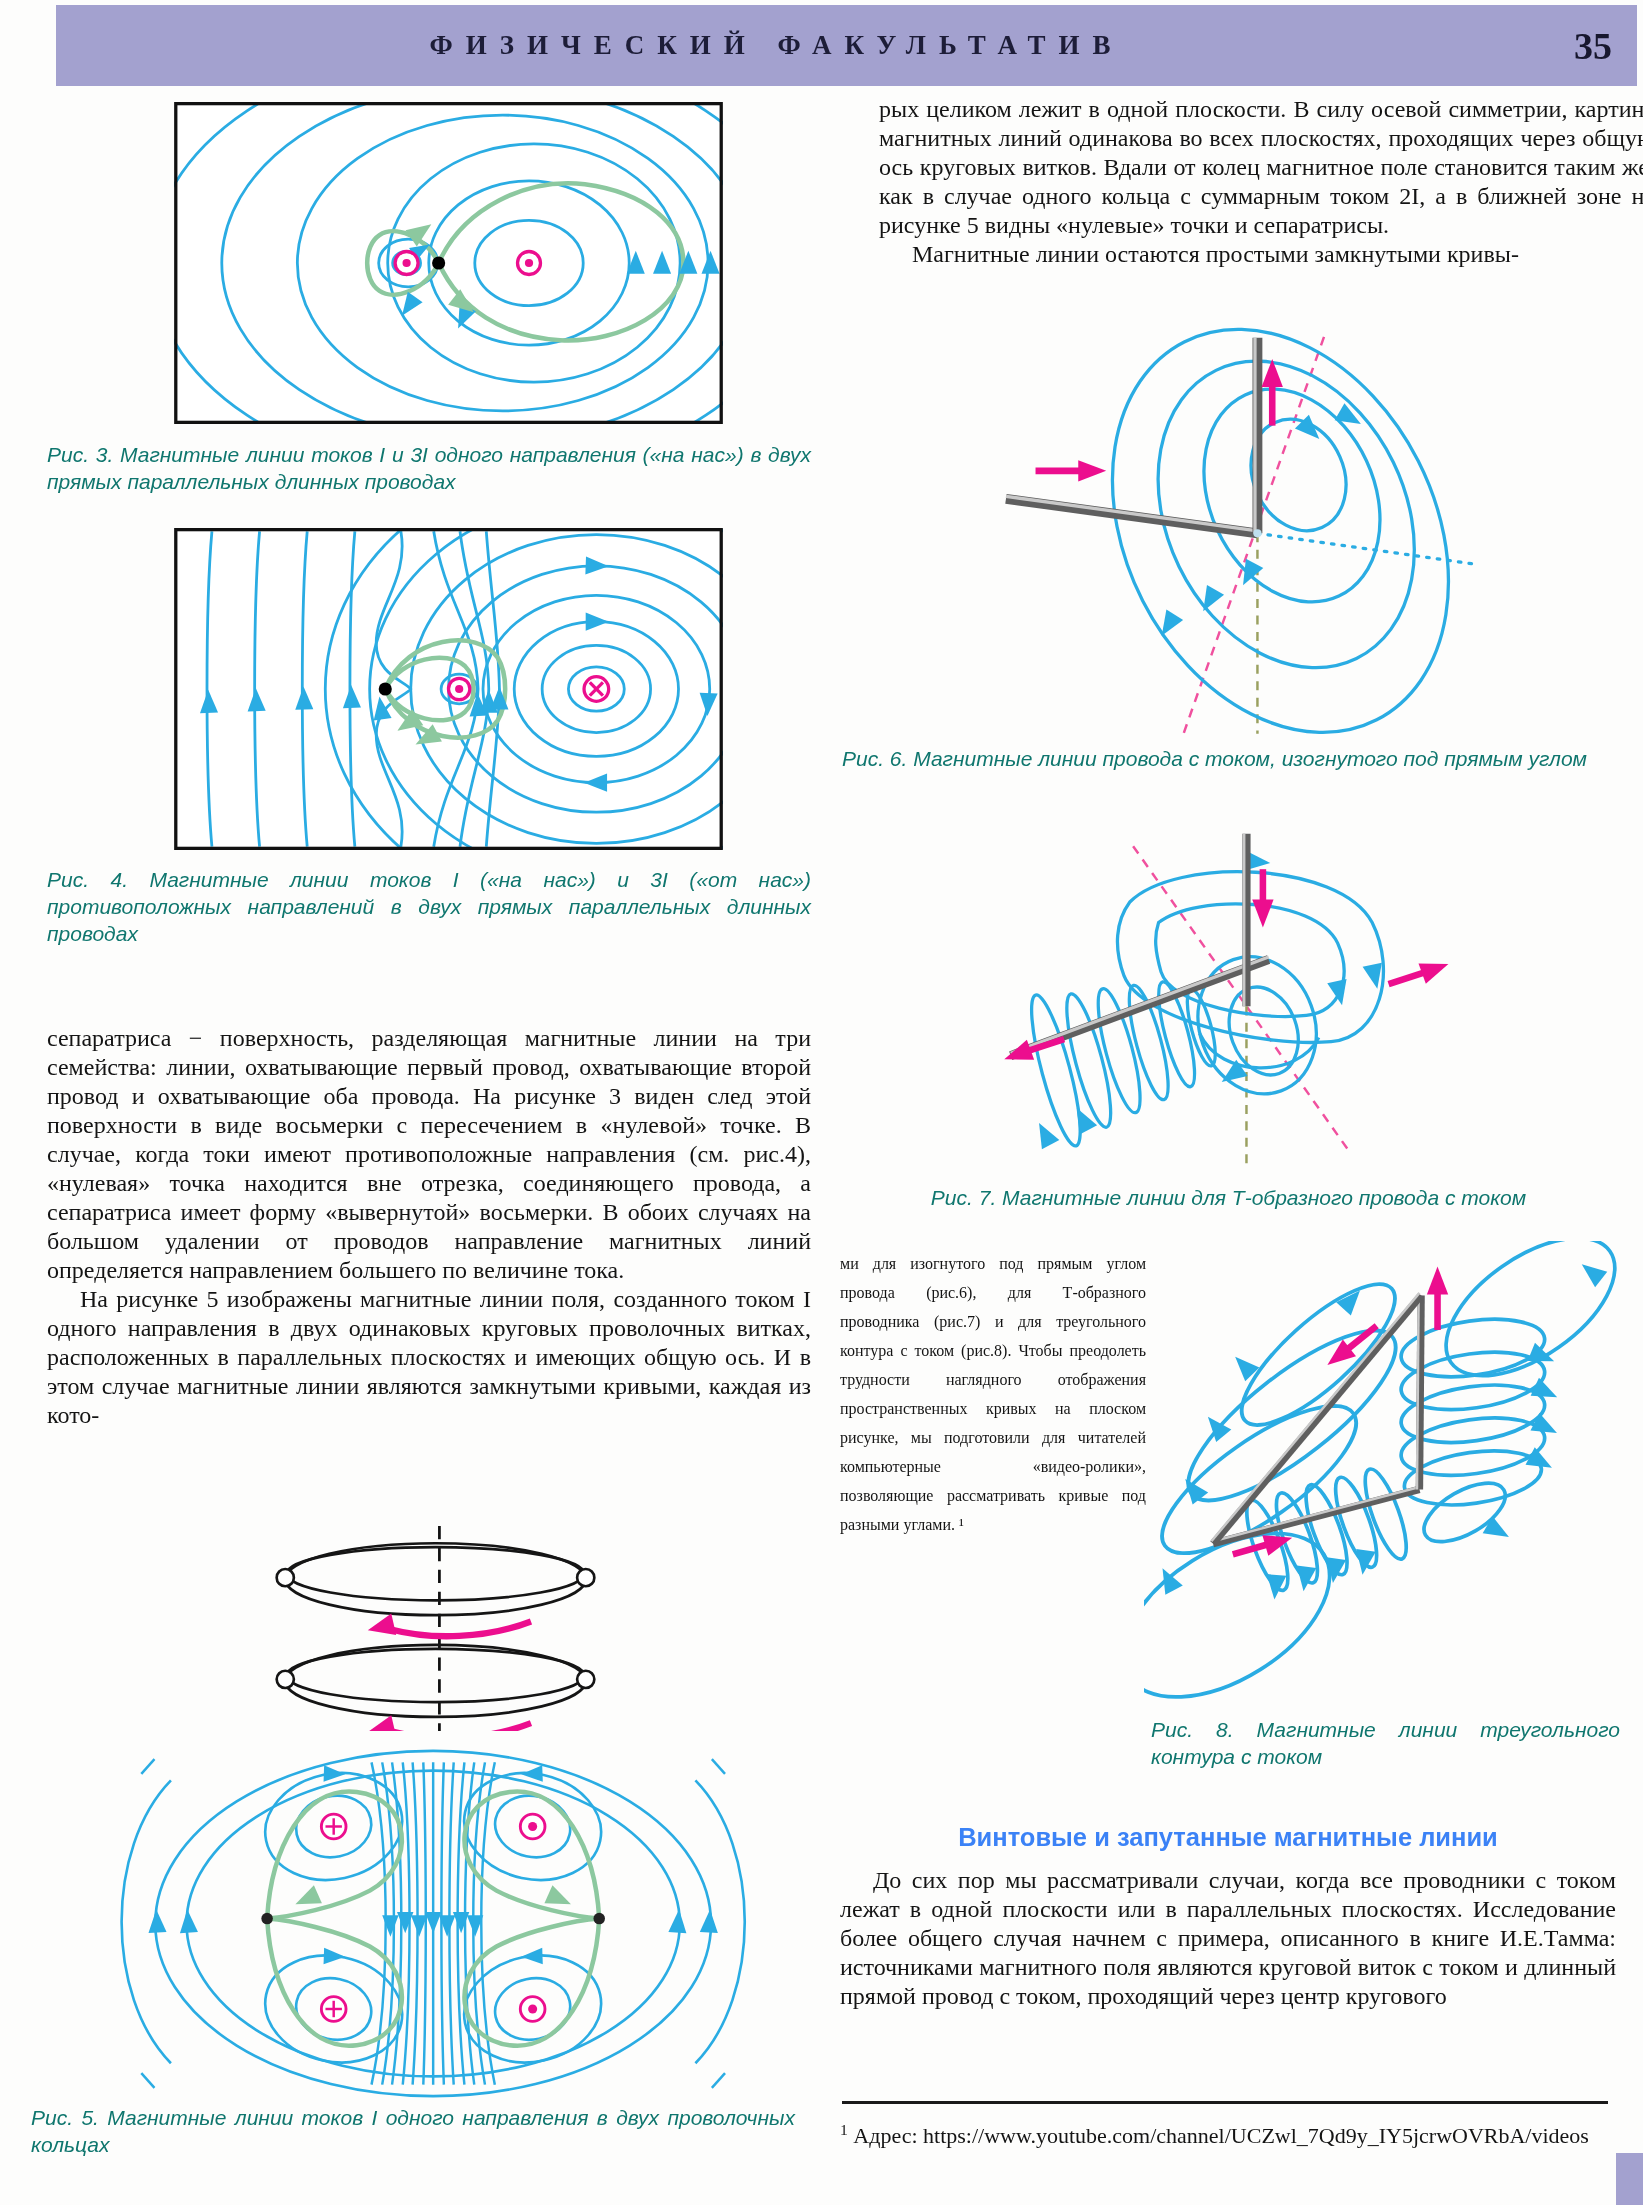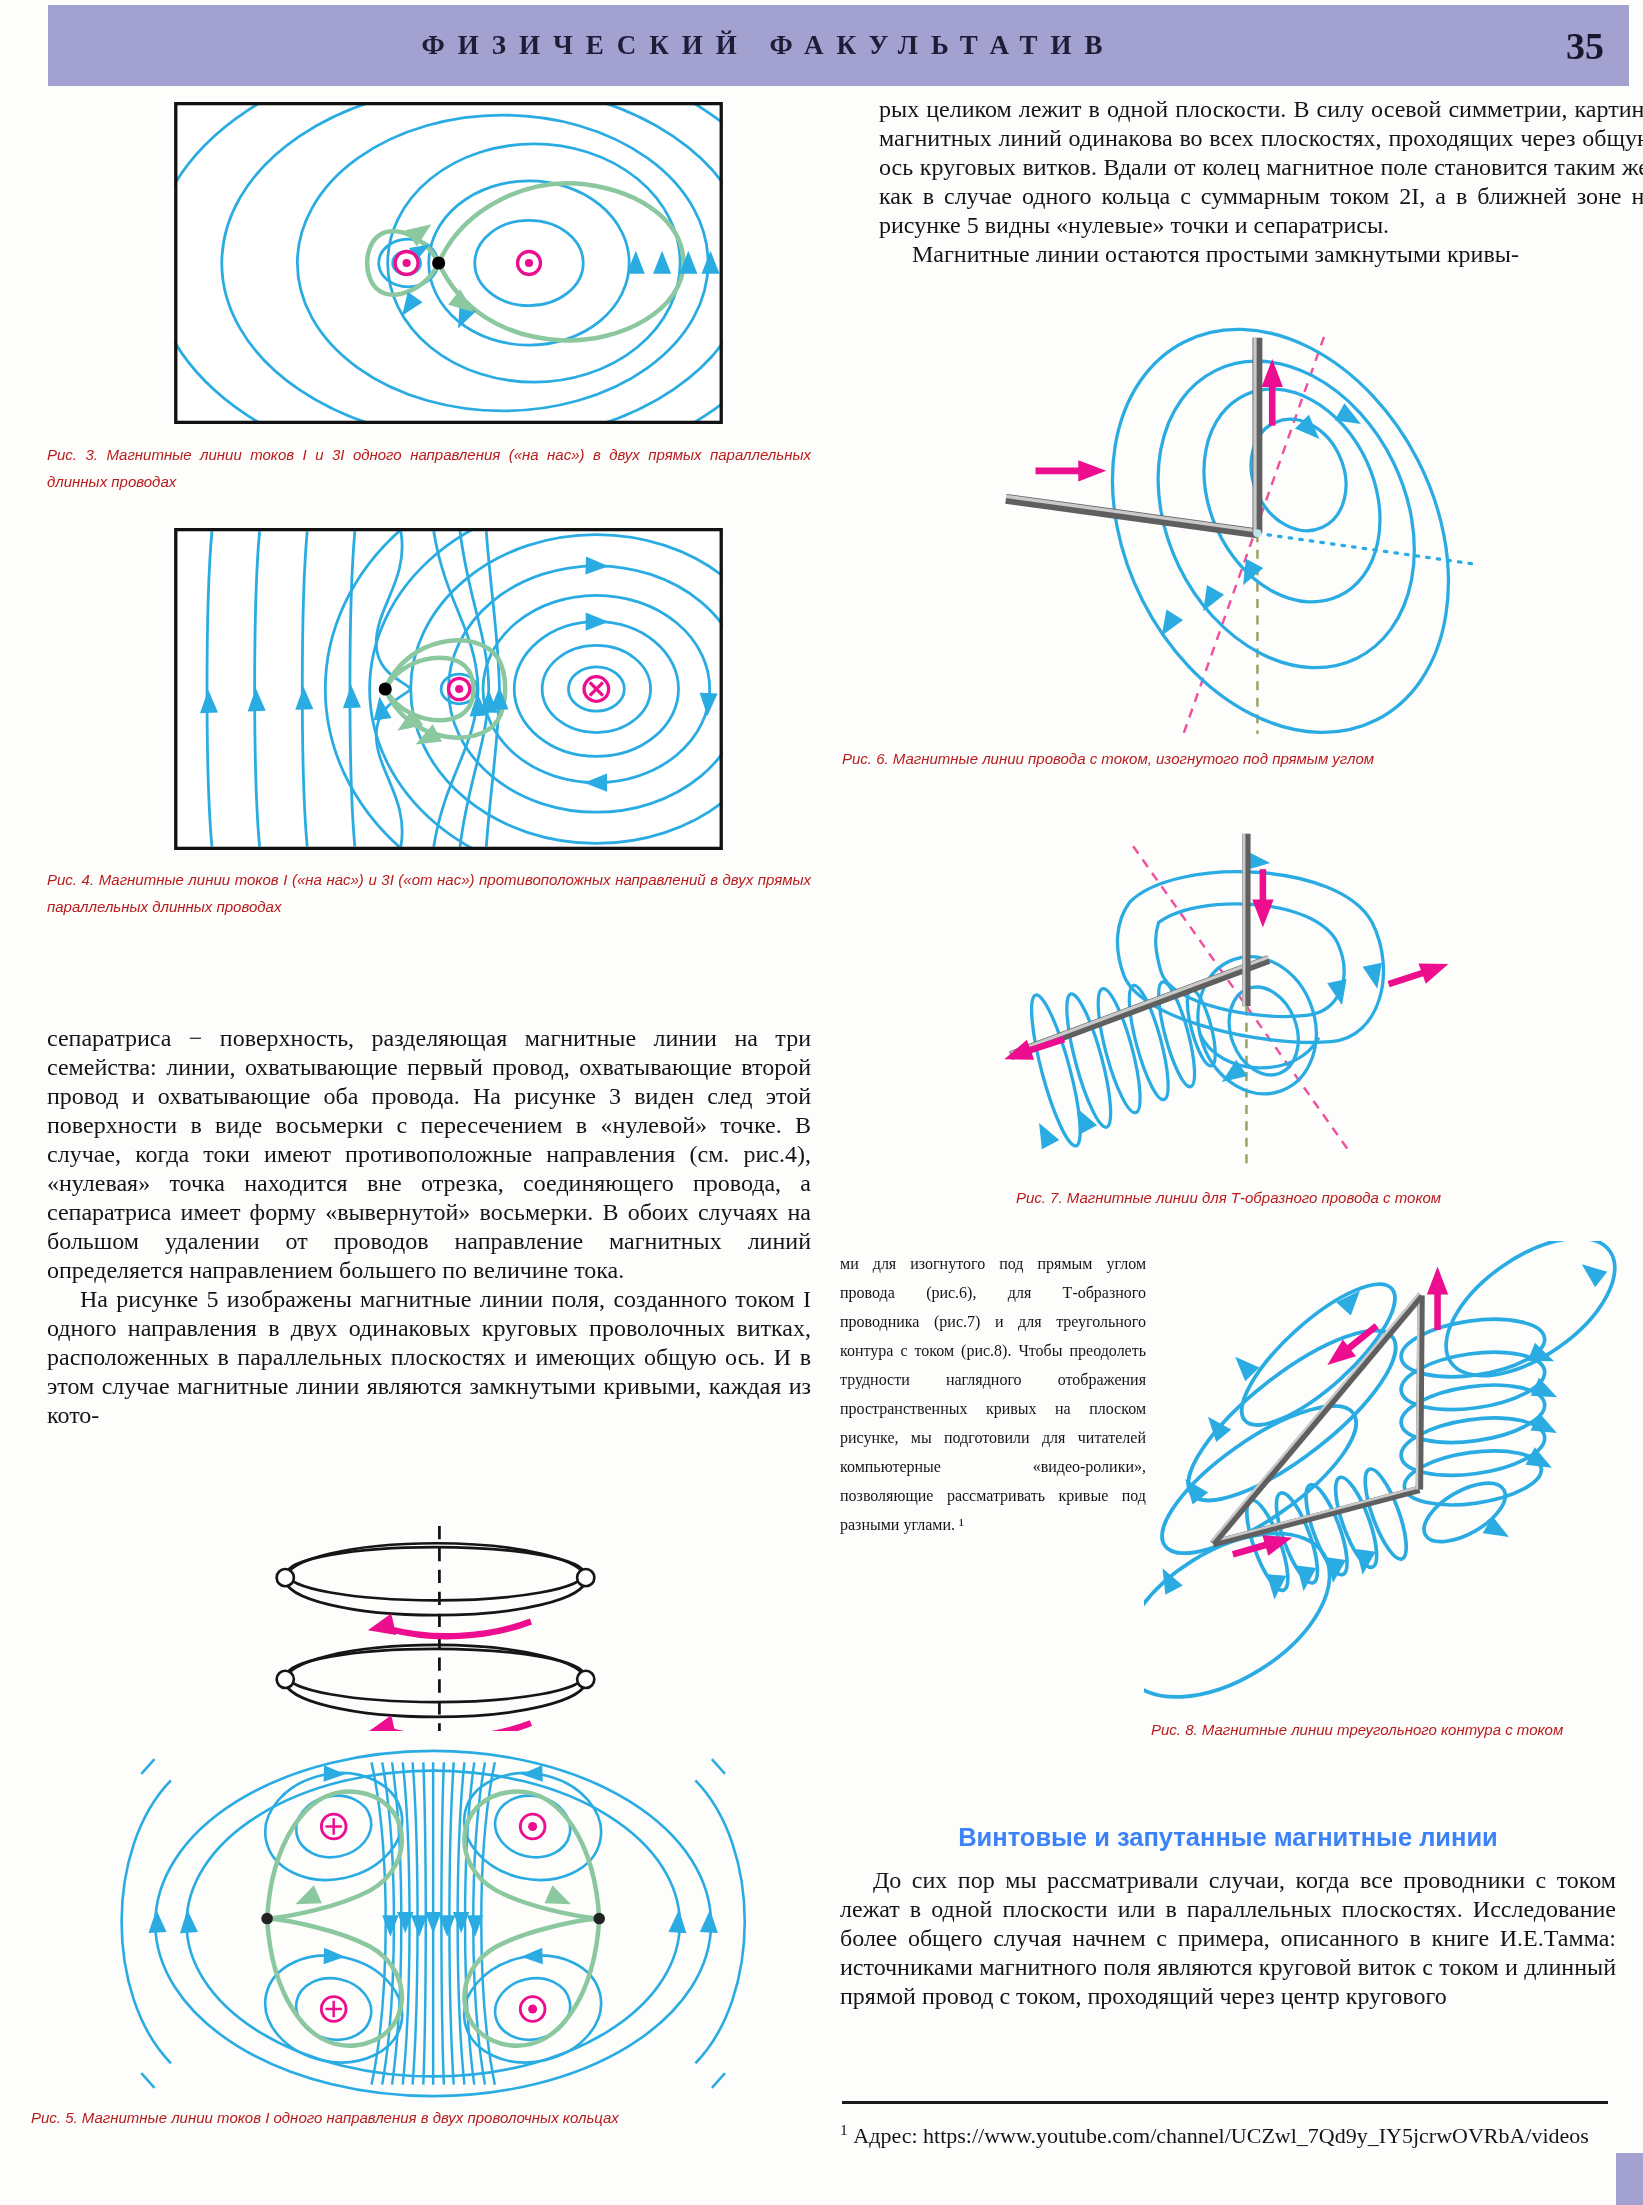--- a/index.html
+++ b/index.html
@@ -1,29 +1,29 @@
 <!DOCTYPE html>
 <html lang="ru" style="font-size:13px"><head>
 <meta charset="utf-8">
 <style>
   html,body{margin:0;padding:0;background:#ffffff;}
   #page{position:relative;width:1644px;height:2205px;background:#fdfdfc;overflow:hidden;
         font-family:"Liberation Serif",serif;color:#141414;}
   
-  .band{position:absolute;left:48px;top:5px;width:1581px;height:81px;background:#a3a1cf;}
+  .band{position:absolute;left:56px;top:5px;width:1581px;height:81px;background:#a3a1cf;}
   .band-title{position:absolute;left:0;right:140px;top:0;bottom:0;display:flex;align-items:center;justify-content:center;
         font-family:"Liberation Serif",serif;font-weight:bold;font-size:27px;letter-spacing:13px;color:#1d1d38;}
   .band-num{position:absolute;right:25px;top:0;bottom:0;display:flex;align-items:center;
         font-weight:bold;font-size:38px;color:#17172e;}
   
   .body-text{position:absolute;font-size:24px;line-height:29px;text-align:justify;hyphens:auto;}
   .body-text p{margin:0;}
   .indent{text-indent:33px;}
   .caption{position:absolute;font-family:"Liberation Sans",sans-serif;font-style:italic;
-        font-size:15px;line-height:27px;text-align:justify;color:#b91c1c;}
+        font-size:21px;line-height:27px;text-align:justify;color:#0f766e;}
   .caption.center{text-align:center;}
   .section-head{position:absolute;font-family:"Liberation Sans",sans-serif;font-weight:bold;
         font-size:25.5px;text-align:center;color:#3b82f6;}
   .footnote{position:absolute;font-size:22px;line-height:28px;text-align:justify;}
   .footnote .sup{vertical-align:super;font-size:15.6px;}
   .footnote .url{word-break:break-all;}
   .fnrule{position:absolute;height:2.5px;background:#1a1a1a;}
   .corner{position:absolute;left:1616px;top:2153px;width:28px;height:52px;background:#a3a1cf;}
   figure{margin:0;padding:0;position:absolute;}
   svg{display:block;}

